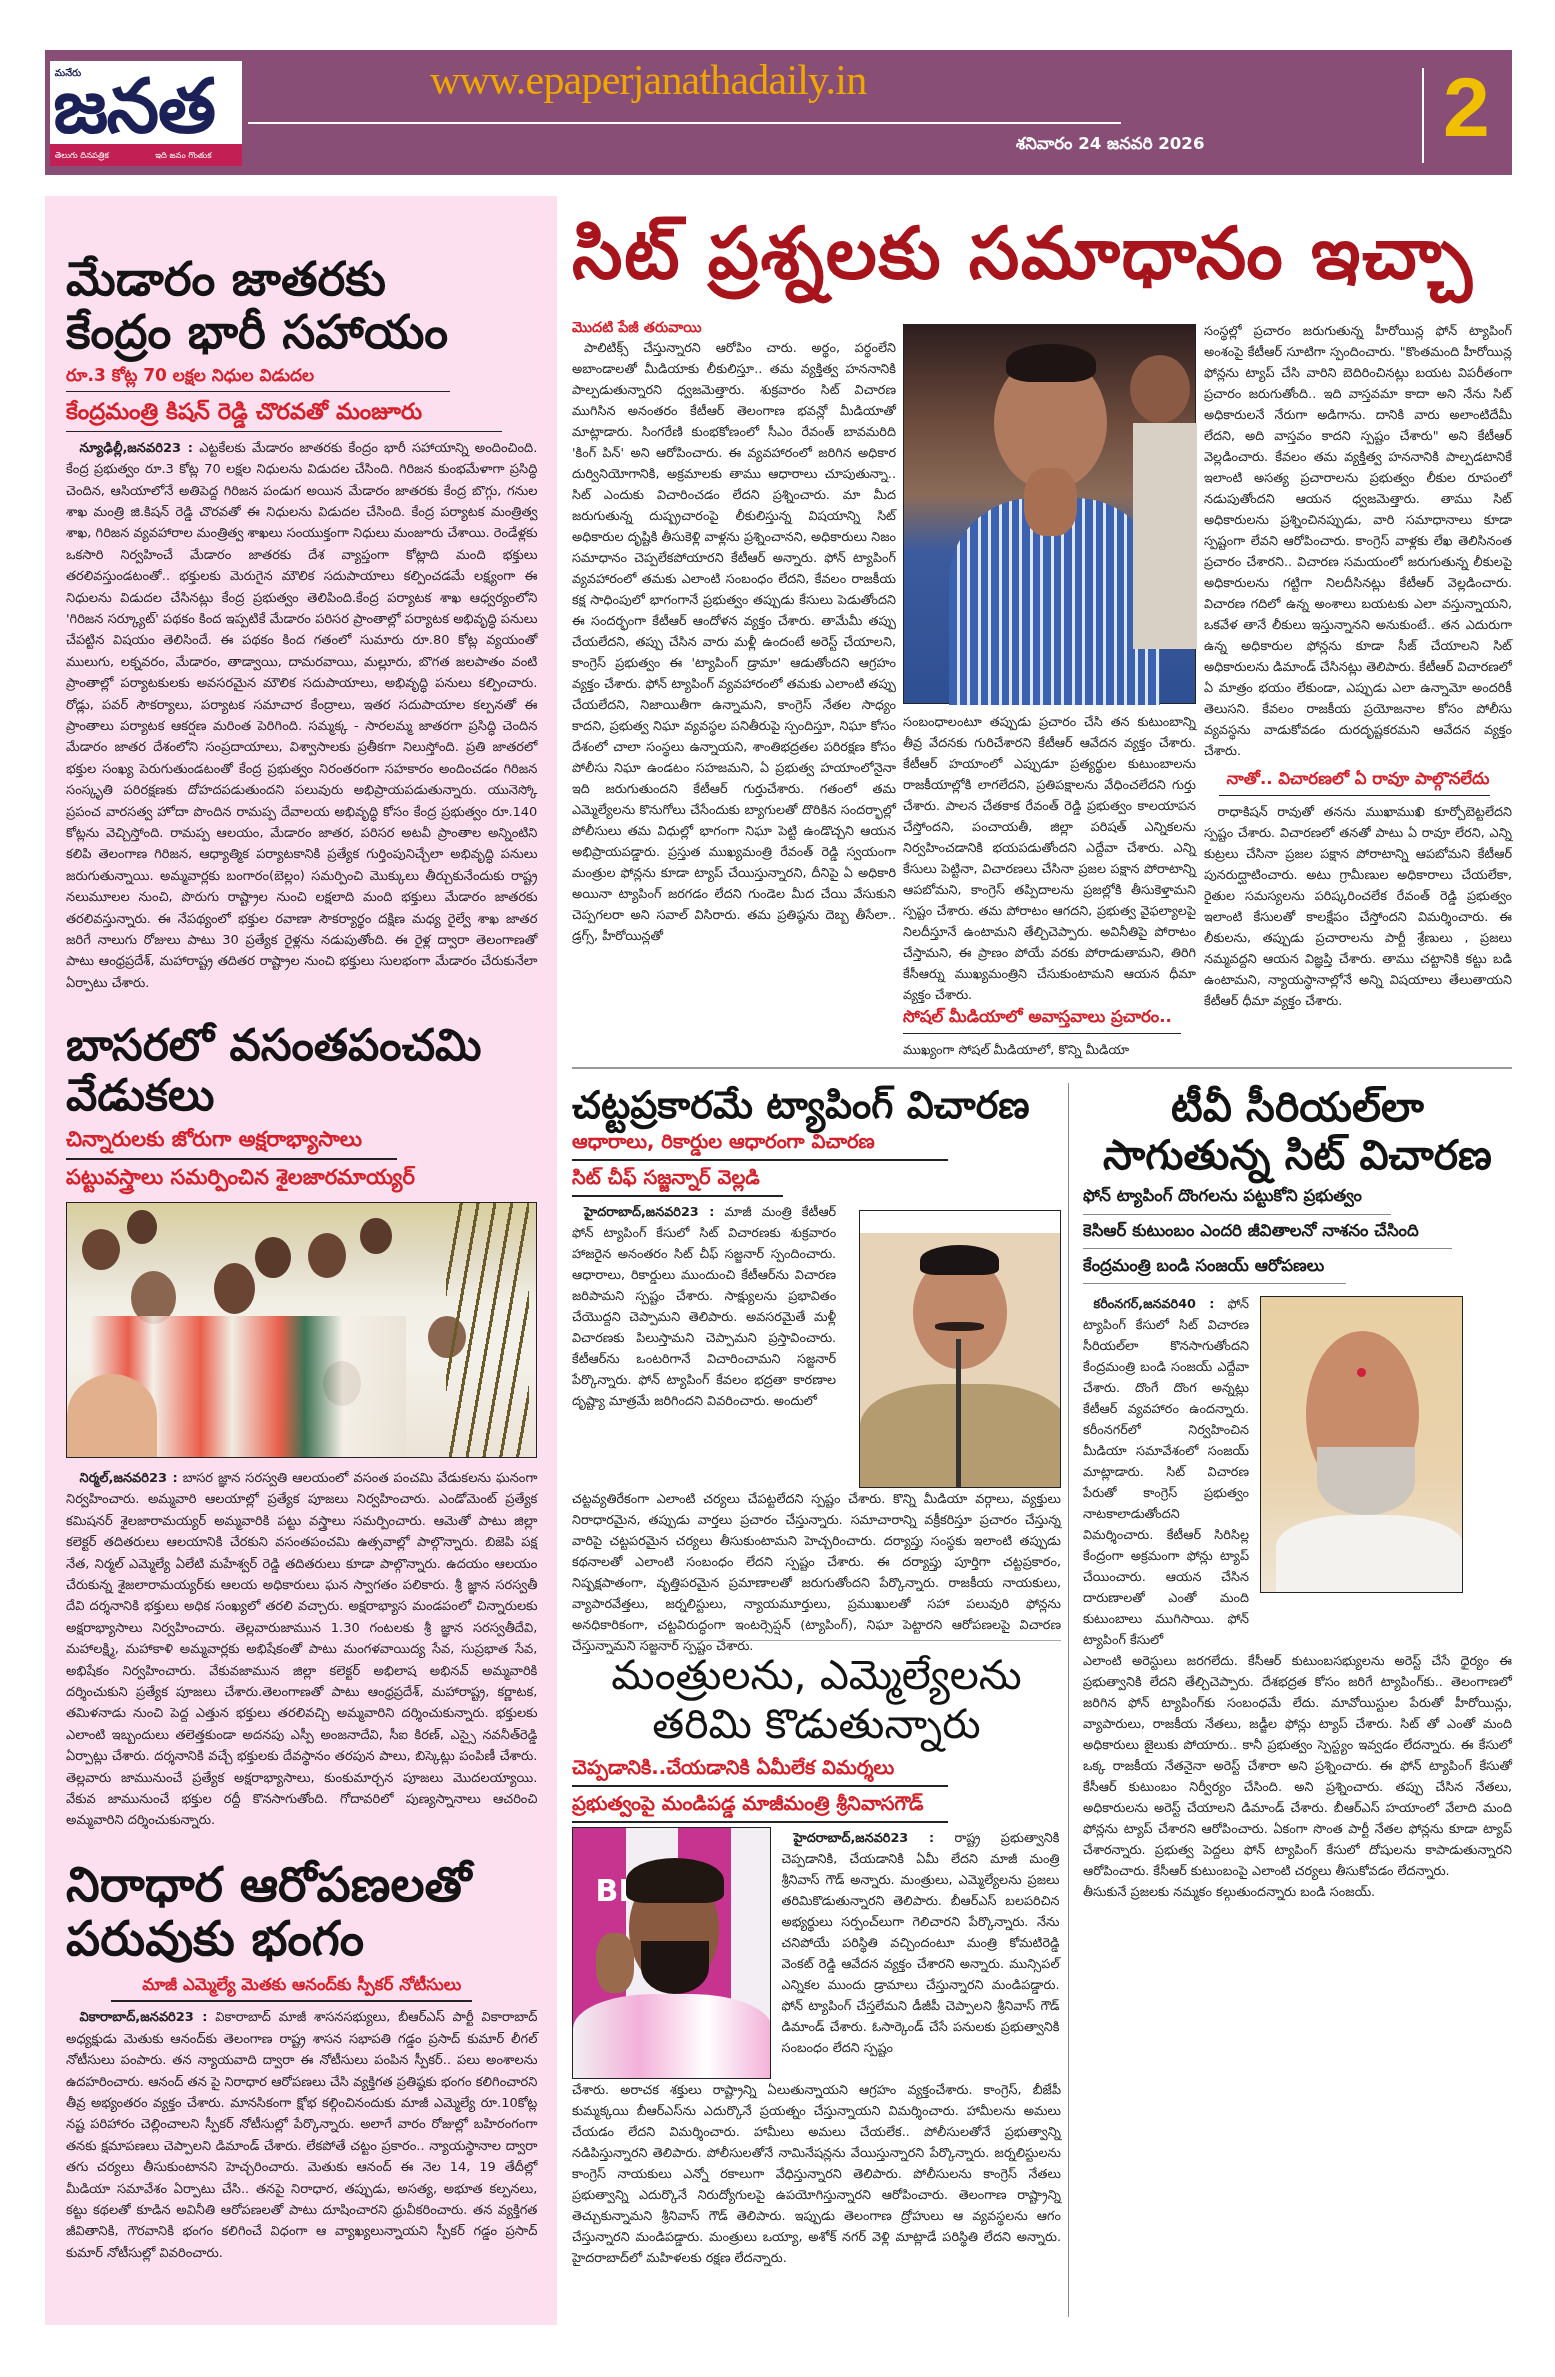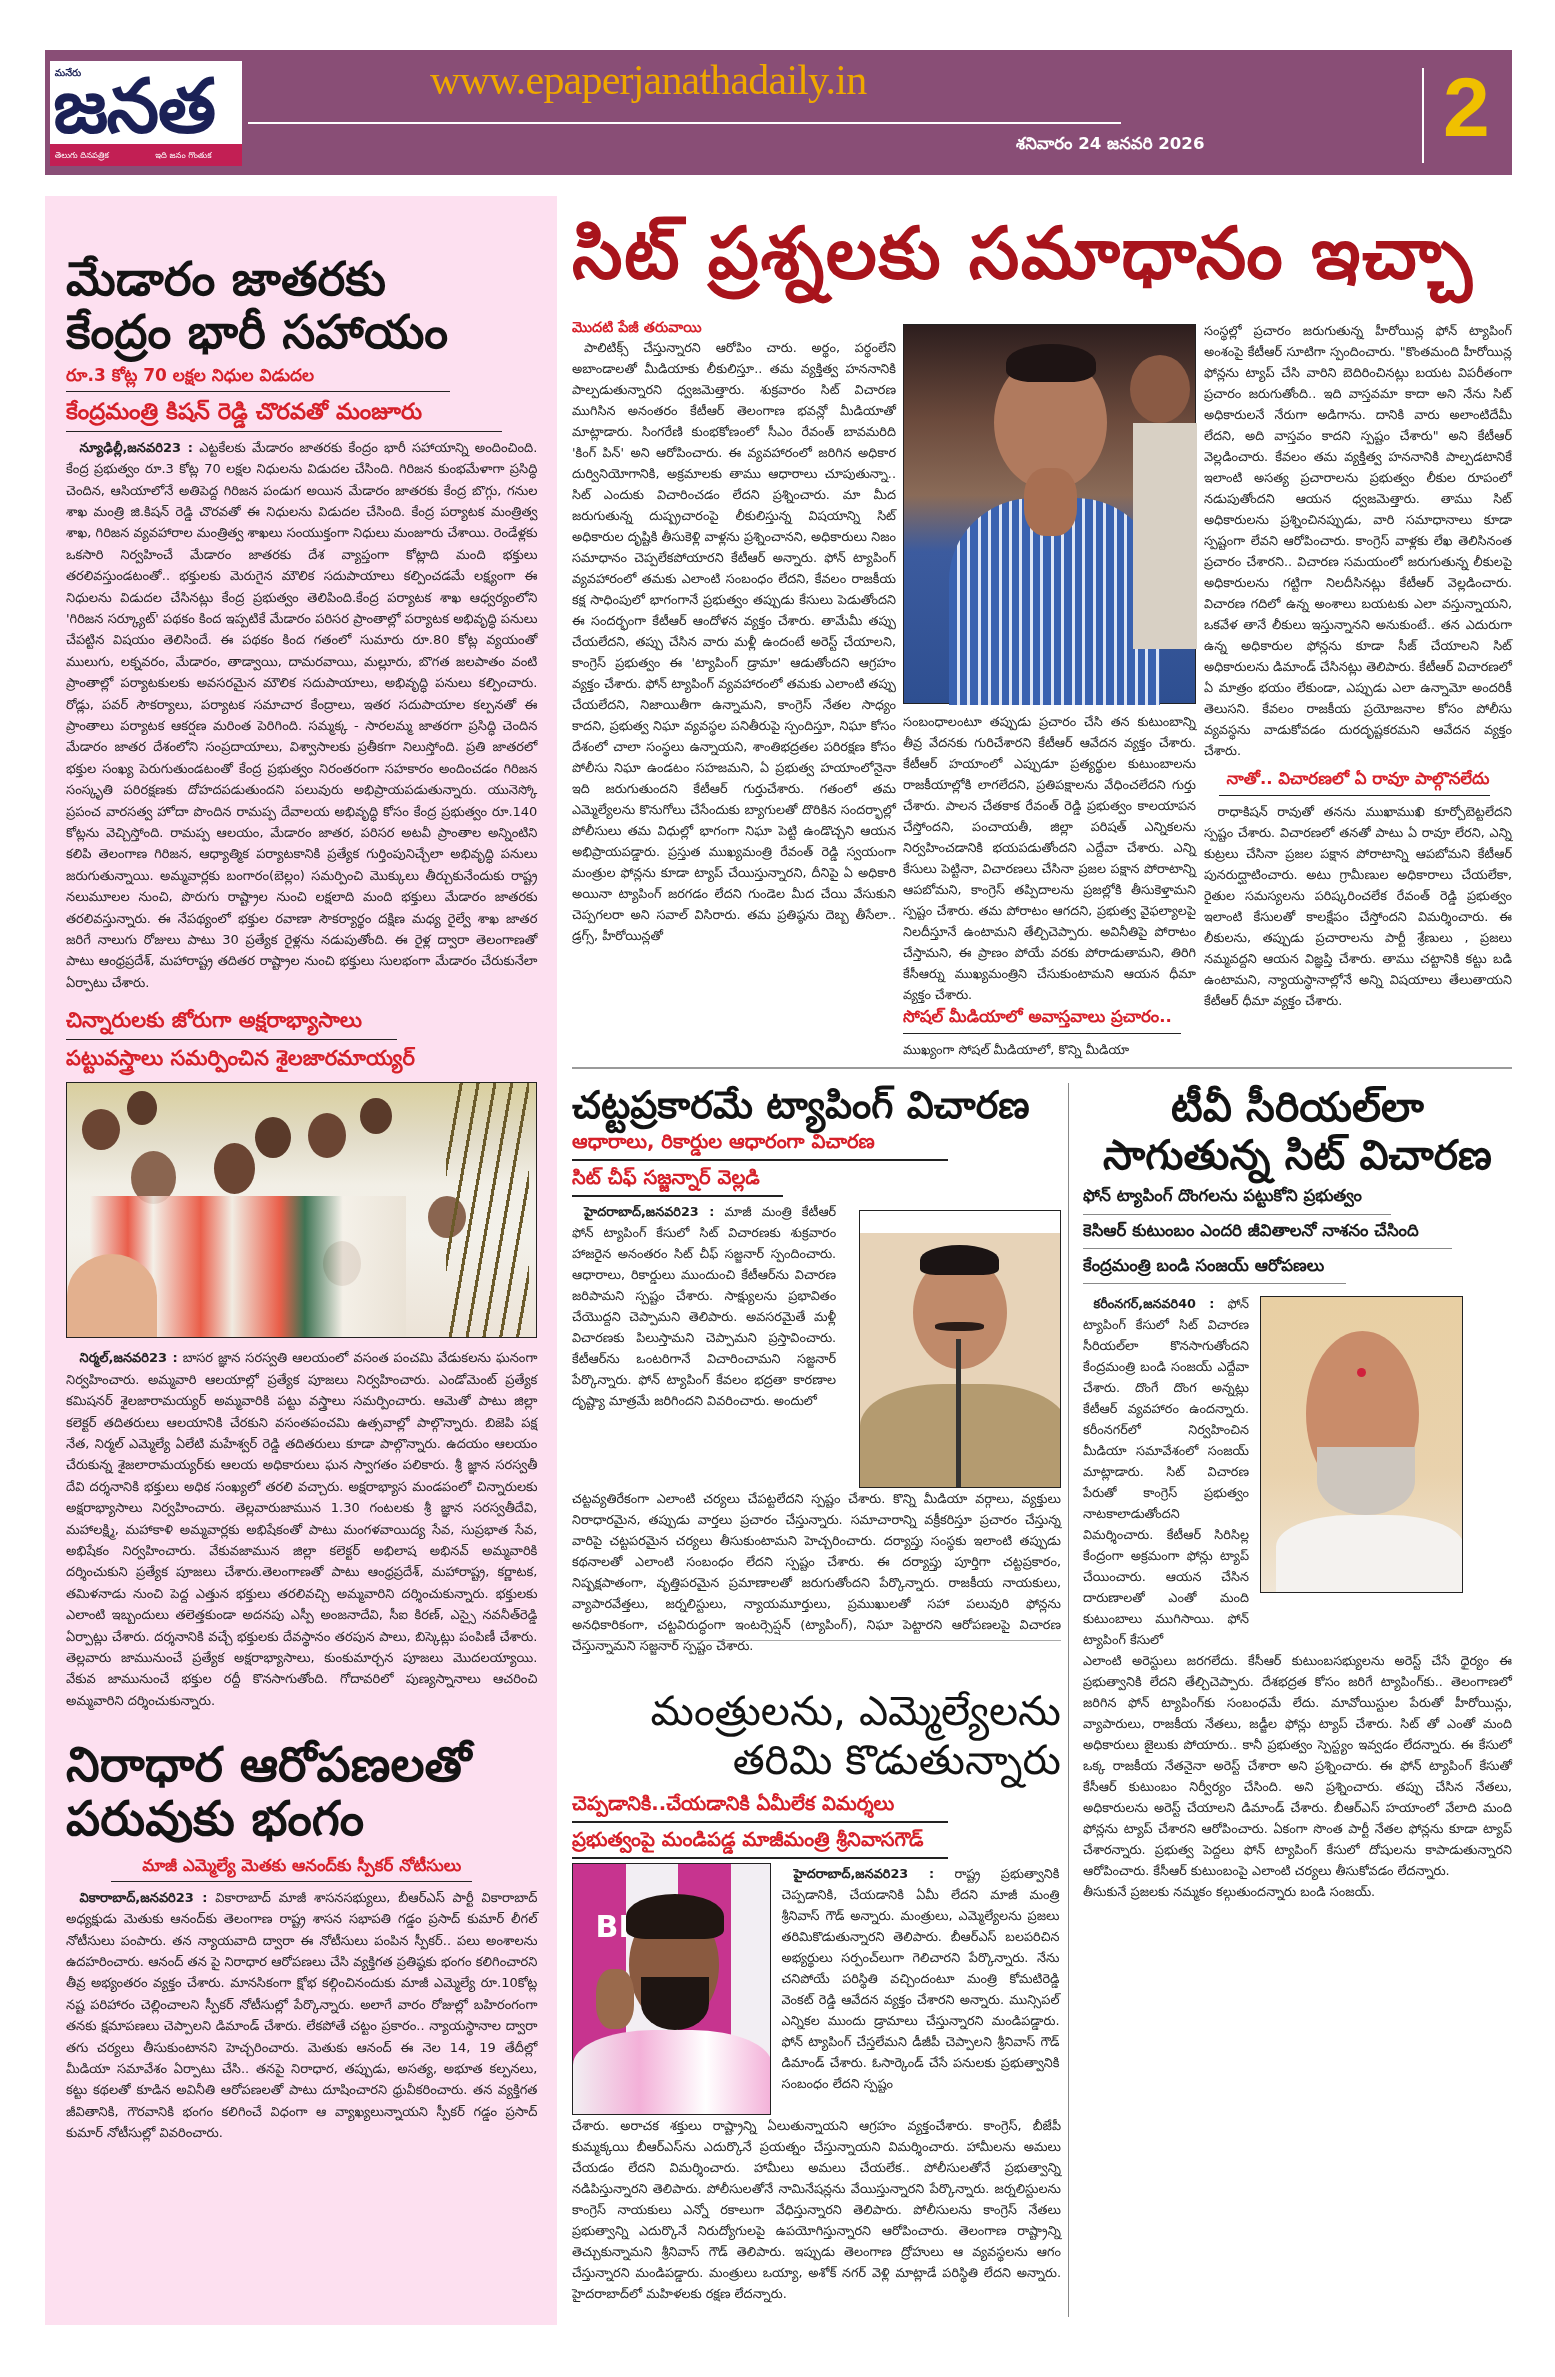--- a/index.html
+++ b/index.html
@@ -38,21 +38,21 @@
   .main-head { position: absolute; left: 572px; top: 214px; width: 940px; font-size: 72px; font-weight: 900; color: #a8141c; letter-spacing: 1.5px; line-height: 1.1; }
   .col { position: absolute; }
   .ktr-photo { position: absolute; left: 903px; top: 324px; width: 293px; height: 380px; background:
     linear-gradient(180deg, #2d1e1e 0%, #6b4a3c 25%, #8a6b58 45%, #3c5b9e 60%, #2e4f91 100%); border: 1.5px solid #222; }
   .sub-red-sm { font-size: 16.6px; font-weight: bold; color: #d6212a; line-height: 1.4; }
 
   .divider-h { position: absolute; height: 1.5px; background: #9a9a9a; }
   .divider-v { position: absolute; width: 0.8px; background: #888; }
 
   .head-lg { font-size: 39px; font-weight: bold; line-height: 1.18; color: #141414; }
-  .head-lg-light { font-size: 41px; font-weight: normal; line-height: 1.2; color: #141414; text-align: right; margin-top: 36px; }
+  .head-lg-light { font-size: 41px; font-weight: normal; line-height: 1.2; color: #141414; text-align: center; }
   .sub-black { font-size: 18px; font-weight: bold; color: #1a1a1a; line-height: 1.5; }
 
   .face { position: absolute; border-radius: 50%; }
 </style>
 </head>
 <body>
 
 <header class="masthead">
   <div class="brand">
     <span class="small-top">మనేరు</span>
@@ -87,20 +87,21 @@
     <div class="rule" style="width:384px"></div>
     <div class="sub-red" style="font-size:22.6px">కేంద్రమంత్రి కిషన్ రెడ్డి చొరవతో మంజూరు</div>
     <div class="rule" style="width:436px"></div>
     <p class="body" style="text-indent:13.5px">
       <b class="dateline">న్యూఢిల్లీ,జనవరి23 :</b>
       <span>ఎట్టకేలకు మేడారం జాతరకు కేంద్రం భారీ సహాయాన్ని అందించింది. కేంద్ర ప్రభుత్వం రూ.3 కోట్ల 70 లక్షల నిధులను విడుదల చేసింది. గిరిజన కుంభమేళాగా ప్రసిద్ధి చెందిన, ఆసియాలోనే అతిపెద్ద గిరిజన పండుగ అయిన మేడారం జాతరకు కేంద్ర బొగ్గు, గనుల శాఖ మంత్రి జి.కిషన్ రెడ్డి చొరవతో ఈ నిధులను విడుదల చేసింది. కేంద్ర పర్యాటక మంత్రిత్వ శాఖ, గిరిజన వ్యవహారాల మంత్రిత్వ శాఖలు సంయుక్తంగా నిధులు మంజూరు చేశాయి. రెండేళ్లకు ఒకసారి నిర్వహించే మేడారం జాతరకు దేశ వ్యాప్తంగా కోట్లాది మంది భక్తులు తరలివస్తుండటంతో.. భక్తులకు మెరుగైన మౌలిక సదుపాయాలు కల్పించడమే లక్ష్యంగా ఈ నిధులను విడుదల చేసినట్లు కేంద్ర ప్రభుత్వం తెలిపింది.కేంద్ర పర్యాటక శాఖ ఆధ్వర్యంలోని 'గిరిజన సర్క్యూట్' పథకం కింద ఇప్పటికే మేడారం పరిసర ప్రాంతాల్లో పర్యాటక అభివృద్ధి పనులు చేపట్టిన విషయం తెలిసిందే. ఈ పథకం కింద గతంలో సుమారు రూ.80 కోట్ల వ్యయంతో ములుగు, లక్నవరం, మేడారం, తాడ్వాయి, దామరవాయి, మల్లూరు, బొగత జలపాతం వంటి ప్రాంతాల్లో పర్యాటకులకు అవసరమైన మౌలిక సదుపాయాలు, అభివృద్ధి పనులు కల్పించారు. రోడ్లు, పవర్ సౌకర్యాలు, పర్యాటక సమాచార కేంద్రాలు, ఇతర సదుపాయాల కల్పనతో ఈ ప్రాంతాలు పర్యాటక ఆకర్షణ మరింత పెరిగింది. సమ్మక్క - సారలమ్మ జాతరగా ప్రసిద్ధి చెందిన మేడారం జాతర దేశంలోని సంప్రదాయాలు, విశ్వాసాలకు ప్రతీకగా నిలుస్తోంది. ప్రతి జాతరలో భక్తుల సంఖ్య పెరుగుతుండటంతో కేంద్ర ప్రభుత్వం నిరంతరంగా సహకారం అందించడం గిరిజన సంస్కృతి పరిరక్షణకు దోహదపడుతుందని పలువురు అభిప్రాయపడుతున్నారు. యునెస్కో ప్రపంచ వారసత్వ హోదా పొందిన రామప్ప దేవాలయ అభివృద్ధి కోసం కేంద్ర ప్రభుత్వం రూ.140 కోట్లను వెచ్చిస్తోంది. రామప్ప ఆలయం, మేడారం జాతర, పరిసర అటవీ ప్రాంతాల అన్నింటిని కలిపి తెలంగాణ గిరిజన, ఆధ్యాత్మిక పర్యాటకానికి ప్రత్యేక గుర్తింపునిచ్చేలా అభివృద్ధి పనులు జరుగుతున్నాయి. అమ్మవార్లకు బంగారం(బెల్లం) సమర్పించి మొక్కులు తీర్చుకునేందుకు రాష్ట్ర నలుమూలల నుంచి, పొరుగు రాష్ట్రాల నుంచి లక్షలాది మంది భక్తులు మేడారం జాతరకు తరలివస్తున్నారు. ఈ నేపథ్యంలో భక్తుల రవాణా సౌకర్యార్థం దక్షిణ మధ్య రైల్వే శాఖ జాతర జరిగే నాలుగు రోజులు పాటు 30 ప్రత్యేక రైళ్లను నడుపుతోంది. ఈ రైళ్ల ద్వారా తెలంగాణతో పాటు ఆంధ్రప్రదేశ్, మహారాష్ట్ర తదితర రాష్ట్రాల నుంచి భక్తులు సులభంగా మేడారం చేరుకునేలా ఏర్పాటు చేశారు.</span>
     </p>
   </article>
 
   <article style="margin-top:13.5px">
+    <h2 class="head-xl" style="font-size:44px">బాసరలో వసంతపంచమి వేడుకలు</h2>
     <div class="sub-red" style="margin-top:7.5px">చిన్నారులకు జోరుగా అక్షరాభ్యాసాలు</div>
     <div class="rule" style="width:331px"></div>
     <div class="sub-red">పట్టువస్త్రాలు సమర్పించిన శైలజారమాయ్యర్</div>
     <div class="photo photo-festival">
       <div class="face" style="left:15px;top:26px;width:38px;height:41px;background:#6b4533"></div>
       <div class="face" style="left:60px;top:7.5px;width:30px;height:34px;background:#5a3a2a"></div>
       <div class="face" style="left:64px;top:68px;width:45px;height:53px;background:#8a6550"></div>
       <div class="face" style="left:147px;top:60px;width:41px;height:51px;background:#6b4533"></div>
       <div class="face" style="left:188px;top:34px;width:36px;height:41px;background:#5a3a2a"></div>
       <div class="face" style="left:241px;top:30px;width:38px;height:45px;background:#6b4533"></div>

